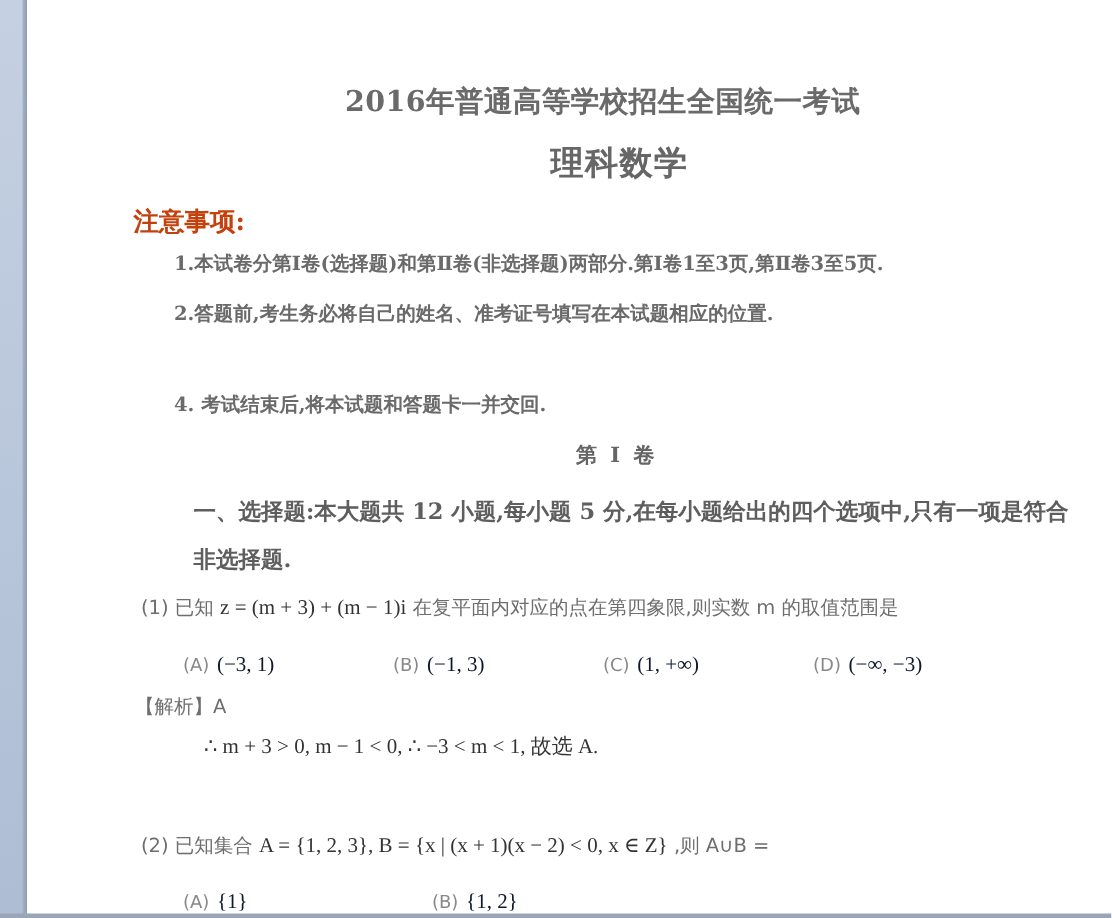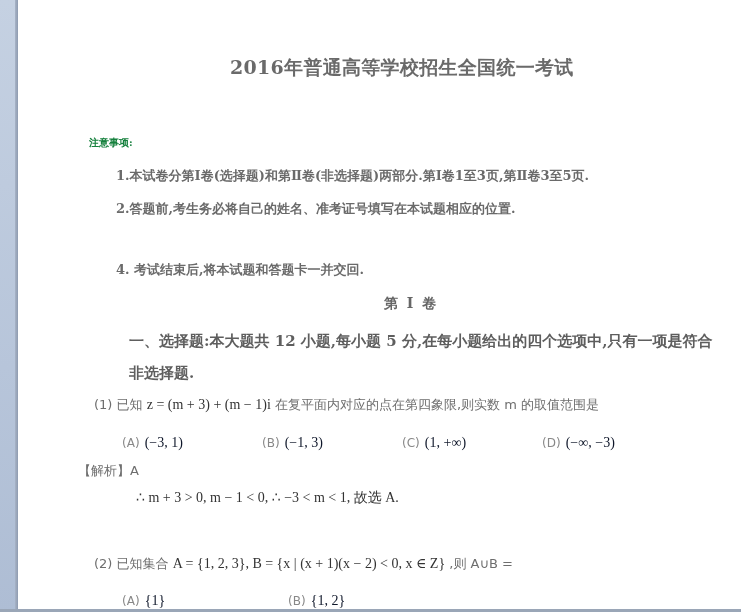--- a/index.html
+++ b/index.html
@@ -28,36 +28,37 @@
   }
   .abs { position: absolute; white-space: nowrap; }
   .title {
     left: 212px; top: 55px; font-size: 19px; font-weight: bold; color: #6a6a6a;
     letter-spacing: 0.3px;
   }
   .subtitle {
     left: 349px; top: 94px; font-size: 22px; font-weight: bold; color: #666;
     letter-spacing: 1px;
   }
-  .notice-head { left: 71px; top: 136px; font-size: 10px; font-weight: bold; color: #15803d; }
+  .notice-head { left: 71px; top: 136px; font-size: 17px; font-weight: bold; color: #c2410c; }
   .notice-item { left: 98px; font-size: 13px; font-weight: bold; color: #6a6a6a; }
   .section-title { left: 366px; top: 295px; font-size: 14px; font-weight: bold; color: #666; letter-spacing: 2px; }
   .part-head { left: 71px; font-size: 15px; font-weight: bold; color: #5e5e5e; margin-left: 40px; }
   .q-line { font-size: 13px; color: #6e6e6e; font-family: "DejaVu Sans", "Liberation Sans", sans-serif; }
   .math { font-family: "Liberation Serif", "DejaVu Serif", serif; font-size: 14px; color: #333; }
   .opt-label { color: #888; font-size: 12px; font-family: "DejaVu Sans", sans-serif; }
   .opt-val { font-family: "Liberation Serif", serif; font-size: 14px; color: #0f172a; }
 </style>
 </head>
 <body>
 
 <div class="workspace"></div>
 
 <div class="page">
   <div class="abs title">2016年普通高等学校招生全国统一考试</div>
+  <div class="abs subtitle">理科数学</div>
 
   <div class="abs notice-head">注意事项:</div>
   <div class="abs notice-item" style="top:167px">1.本试卷分第Ⅰ卷(选择题)和第Ⅱ卷(非选择题)两部分.第Ⅰ卷1至3页,第Ⅱ卷3至5页.</div>
   <div class="abs notice-item" style="top:200px">2.答题前,考生务必将自己的姓名、准考证号填写在本试题相应的位置.</div>
   <div class="abs notice-item" style="top:261px">4. 考试结束后,将本试题和答题卡一并交回.</div>
 
   <div class="abs section-title">第 Ⅰ 卷</div>
 
   <div class="abs part-head" style="top:332px">一、选择题:本大题共 12 小题,每小题 5 分,在每小题给出的四个选项中,只有一项是符合</div>
   <div class="abs part-head" style="top:364px">非选择题.</div>
@@ -79,21 +80,21 @@
   </div>
   <div class="abs" style="left:384px; top:432px;">
     <span class="opt-label">(C)</span>
     <span class="opt-val">(1, +∞)</span>
   </div>
   <div class="abs" style="left:524px; top:432px;">
     <span class="opt-label">(D)</span>
     <span class="opt-val">(−∞, −3)</span>
   </div>
 
-  <div class="abs q-line" style="left:60px; top:462px;">【解析】A</div>
+  <div class="abs q-line" style="left:72px; top:462px;">【解析】A</div>
   <div class="abs math" style="left:118px; top:489px; font-size:14px;">∴ m + 3 &gt; 0, m − 1 &lt; 0, ∴ −3 &lt; m &lt; 1, 故选 A.</div>
 
   <div class="abs q-line" style="left:76px; top:555px;">
     <span>(2)</span>
     <span>已知集合</span>
     <span class="math">A = {1, 2, 3}, B = {x | (x + 1)(x − 2) &lt; 0, x ∈ Z}</span>
     <span>,则 A∪B =</span>
   </div>
 
   <div class="abs" style="left:104px; top:590px;">

